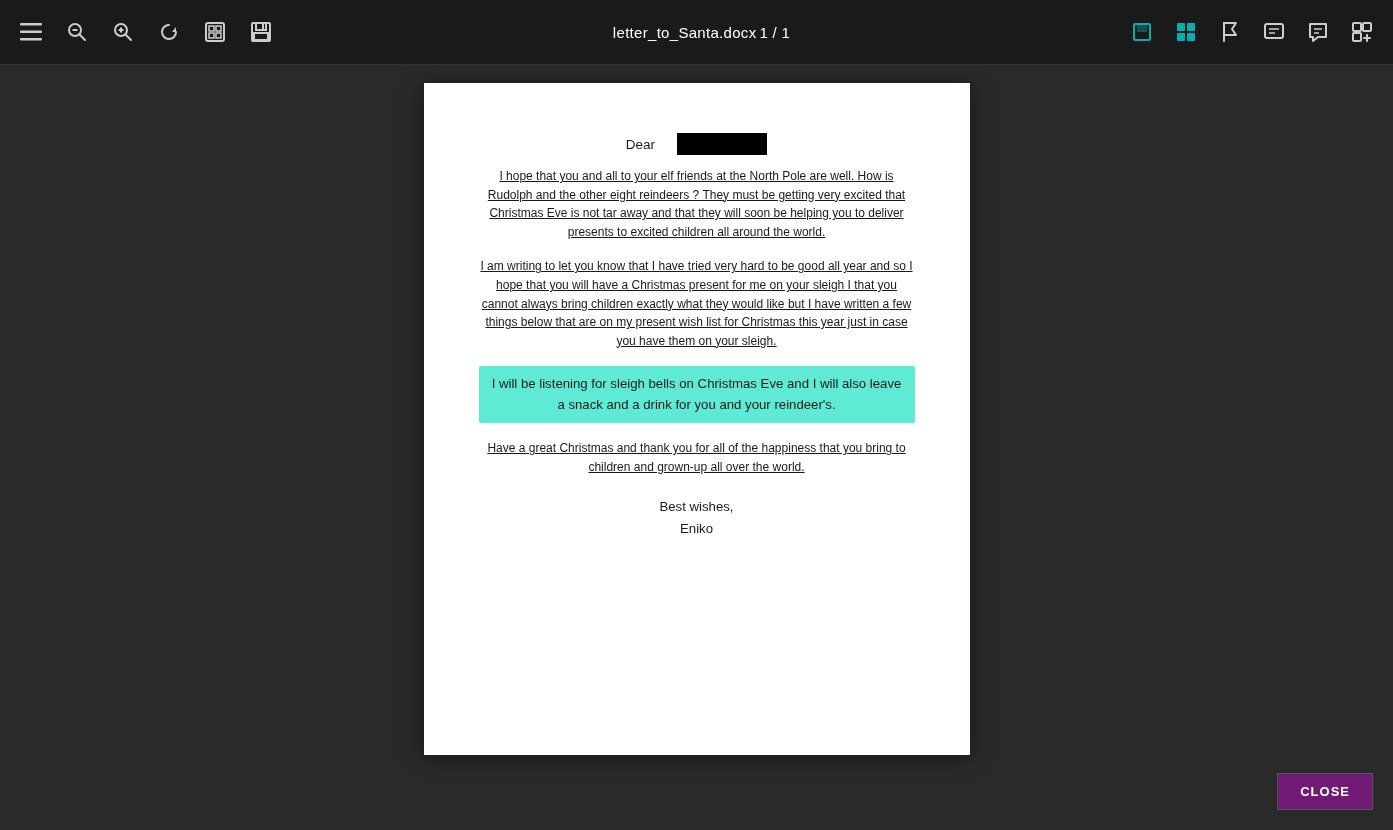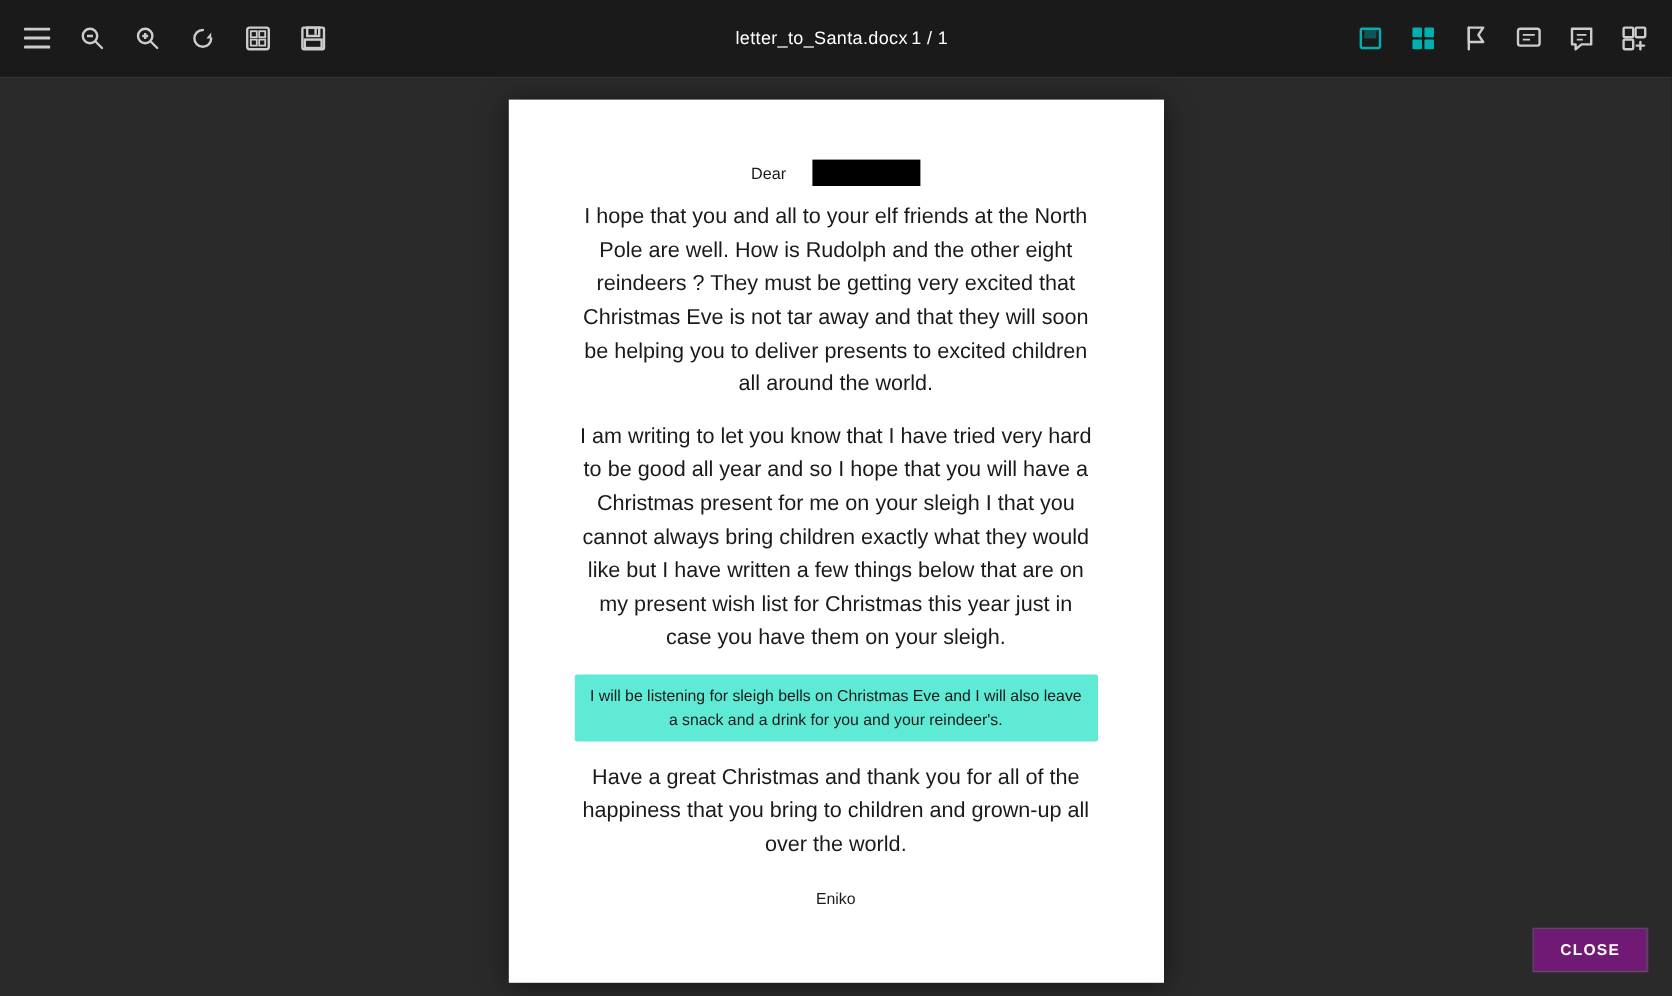--- a/index.html
+++ b/index.html
@@ -101,25 +101,26 @@
     .redacted-block {
       display: inline-block;
       width: 90px;
       height: 22px;
       background: #000000;
       vertical-align: middle;
       margin-left: 2px;
     }
 
     .doc-paragraph {
-      font-size: 18px;
+      font-size: 12px;
       color: #1a1a1a;
       line-height: 1.55;
       text-align: center;
       margin-bottom: 16px;
+      text-decoration: underline;
     }
 
     .doc-highlighted {
       background: #5eead4;
       font-size: 13.2px;
       color: #1a1a1a;
       line-height: 1.55;
       text-align: center;
       padding: 8px 10px;
       margin-bottom: 16px;
@@ -263,19 +264,20 @@
 
     <p class="doc-paragraph">I hope that you and all to your elf friends at the North Pole are well. How is Rudolph and the other eight reindeers ? They must be getting very excited that Christmas Eve is not tar away and that they will soon be helping you to deliver presents to excited children all around the world.</p>
 
     <p class="doc-paragraph">I am writing to let you know that I have tried very hard to be good all year and so I hope that you will have a Christmas present for me on your sleigh I that you cannot always bring children exactly what they would like but I have written a few things below that are on my present wish list for Christmas this year just in case you have them on your sleigh.</p>
 
     <div class="doc-highlighted">I will be listening for sleigh bells on Christmas Eve and I will also leave a snack and a drink for you and your reindeer's.</div>
 
     <p class="doc-paragraph">Have a great Christmas and thank you for all of the happiness that you bring to children and grown-up all over the world.</p>
 
     <div class="doc-closing">
+      <div>Best wishes,</div>
       <div>Eniko</div>
     </div>
 
   </div>
 </div>
 
 <button class="close-btn">CLOSE</button>
 
 </body></html>

